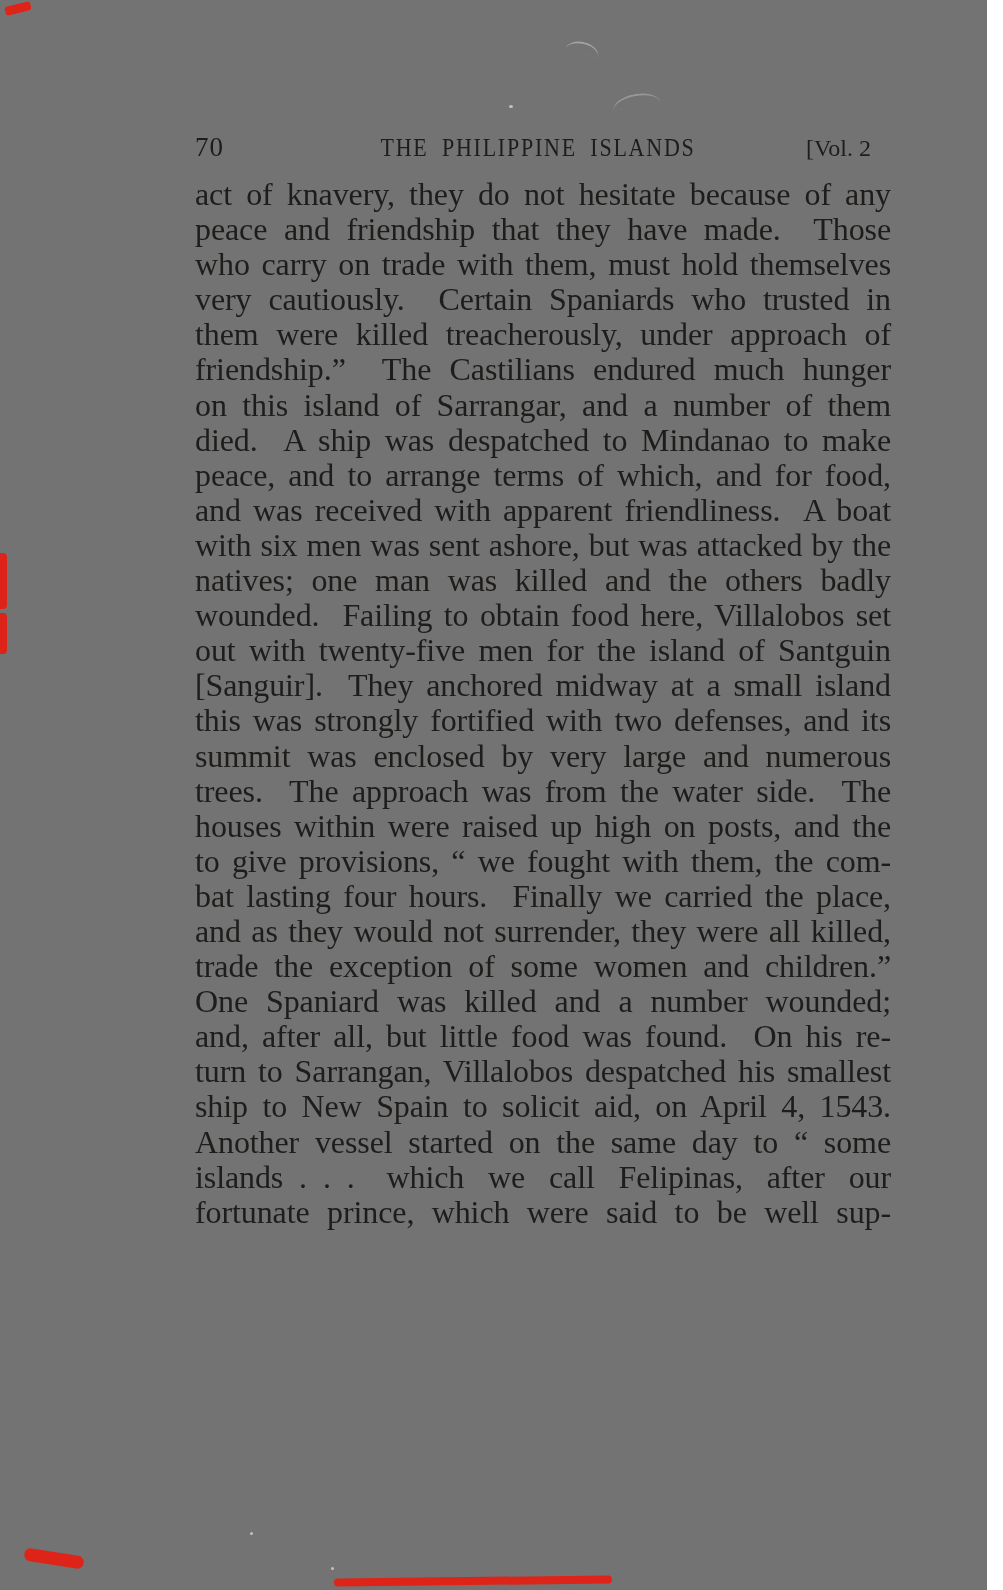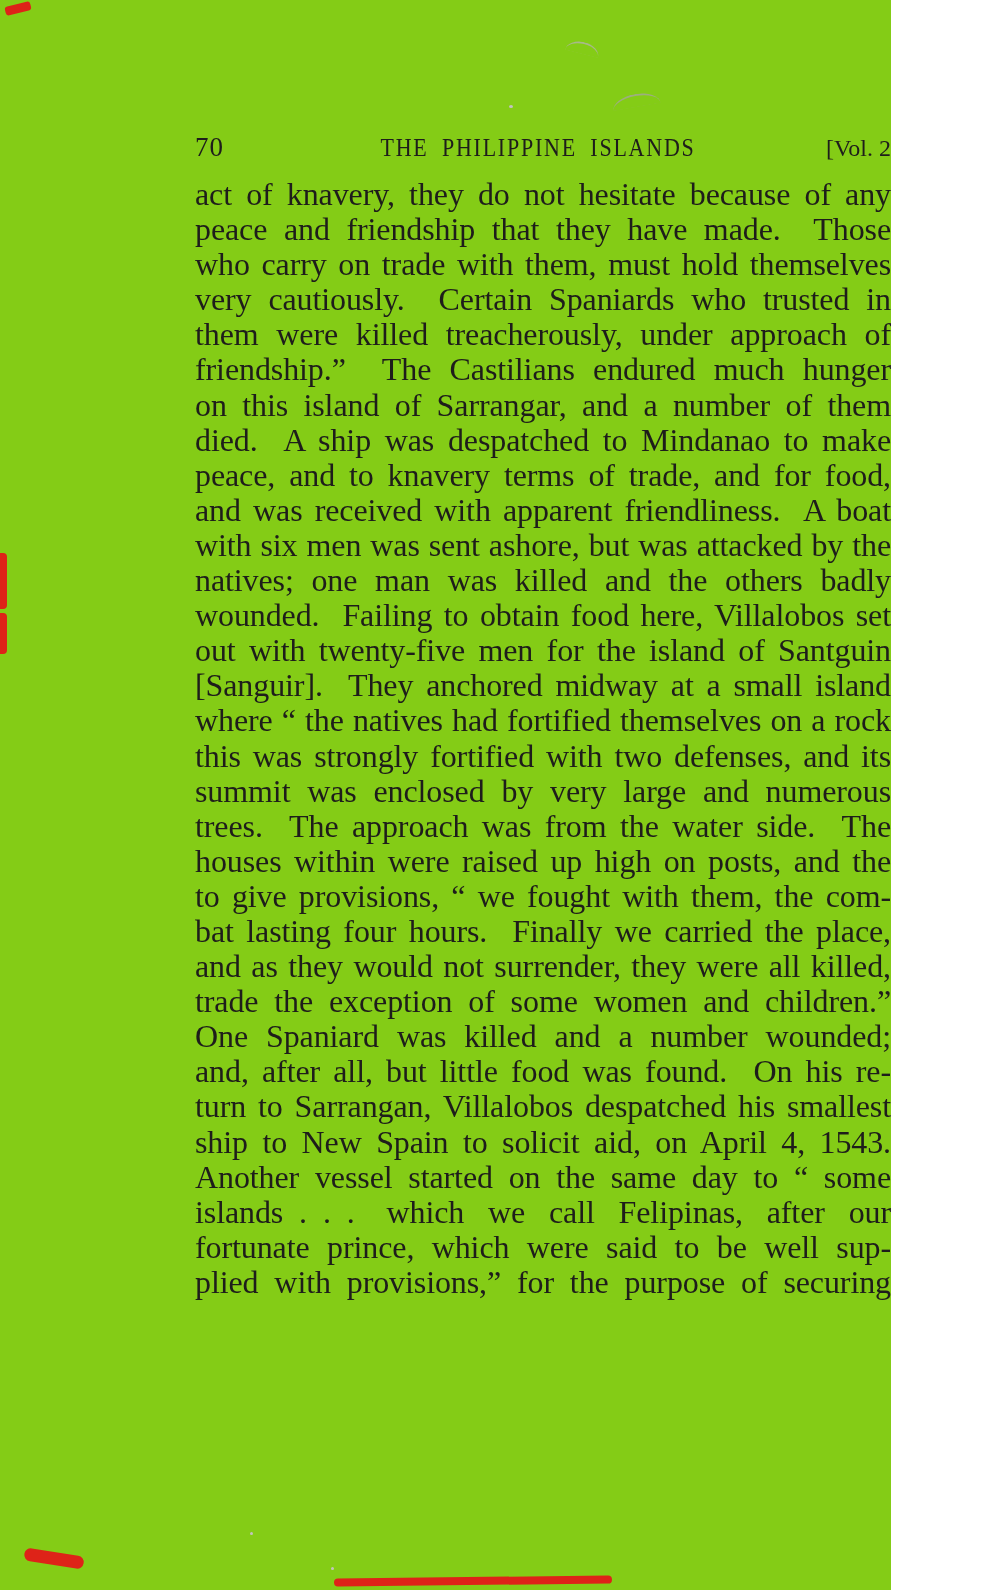--- a/index.html
+++ b/index.html
@@ -1,20 +1,20 @@
 <!DOCTYPE html>
 <html><head>
 <meta charset="utf-8">
 <style>
   html, body { margin: 0; padding: 0; background: #ffffff; }
   .page {
     position: relative;
-    width: 891px;
+    width: 987px;
     height: 1590px;
-    background: #84cc16;
+    background: #737373;
     font-family: "Liberation Serif", "DejaVu Serif", serif;
     color: #1e1d1b;
     overflow: hidden;
   }
   
   .running-header {
     position: absolute;
     top: 111px;
     left: 195px;
     width: 696px;
@@ -29,21 +29,21 @@
   .running-title {
     text-align: center;
     font-size: 25px;
     letter-spacing: 2px;
     word-spacing: 7px;
     transform: scaleX(0.88);
     transform-origin: center;
     white-space: nowrap;
   }
   .volume-label {
-    text-align: right;
+    text-align: center;
     font-size: 24px;
     margin-top: 24px;
   }
   
   .body-text {
     position: absolute;
     top: 177px;
     left: 195px;
     width: 696px;
     font-size: 32px;
@@ -90,44 +90,42 @@
 
   <div class="body-text">
     <div class="text-line">act of knavery, they do not hesitate because of any</div>
     <div class="text-line">peace and friendship that they have made.&nbsp; Those</div>
     <div class="text-line">who carry on trade with them, must hold themselves</div>
     <div class="text-line">very cautiously.&nbsp; Certain Spaniards who trusted in</div>
     <div class="text-line">them were killed treacherously, under approach of</div>
     <div class="text-line">friendship.”&nbsp; The Castilians endured much hunger</div>
     <div class="text-line">on this island of Sarrangar, and a number of them</div>
     <div class="text-line">died.&nbsp; A ship was despatched to Mindanao to make</div>
-    <div class="text-line">peace, and to knavery terms of trade, and for food,</div>
+    <div class="text-line">peace, and to arrange terms of which, and for food,</div>
     <div class="text-line">and was received with apparent friendliness.&nbsp; A boat</div>
     <div class="text-line">with six men was sent ashore, but was attacked by the</div>
     <div class="text-line">natives; one man was killed and the others badly</div>
     <div class="text-line">wounded.&nbsp; Failing to obtain food here, Villalobos set</div>
     <div class="text-line">out with twenty-five men for the island of Santguin</div>
     <div class="text-line">[Sanguir].&nbsp; They anchored midway at a small island</div>
-    <div class="text-line">where “ the natives had fortified themselves on a rock</div>
     <div class="text-line">this was strongly fortified with two defenses, and its</div>
     <div class="text-line">summit was enclosed by very large and numerous</div>
     <div class="text-line">trees.&nbsp; The approach was from the water side.&nbsp; The</div>
     <div class="text-line">houses within were raised up high on posts, and the</div>
     <div class="text-line">to give provisions, “ we fought with them, the com-</div>
     <div class="text-line">bat lasting four hours.&nbsp; Finally we carried the place,</div>
     <div class="text-line">and as they would not surrender, they were all killed,</div>
     <div class="text-line">trade the exception of some women and children.”</div>
     <div class="text-line">One Spaniard was killed and a number wounded;</div>
     <div class="text-line">and, after all, but little food was found.&nbsp; On his re-</div>
     <div class="text-line">turn to Sarrangan, Villalobos despatched his smallest</div>
     <div class="text-line">ship to New Spain to solicit aid, on April 4, 1543.</div>
     <div class="text-line">Another vessel started on the same day to “ some</div>
     <div class="text-line">islands . . . which we call Felipinas, after our</div>
     <div class="text-line">fortunate prince, which were said to be well sup-</div>
-    <div class="text-line">plied with provisions,” for the purpose of securing</div>
   </div>
 
   <div class="smudge smudge-a"></div>
   <div class="smudge smudge-b"></div>
   <div class="speck speck-a"></div>
   <div class="speck speck-b"></div>
   <div class="speck speck-c"></div>
 
   <div class="red-mark red-top-left"></div>
   <div class="red-mark red-left-bar-1"></div>

